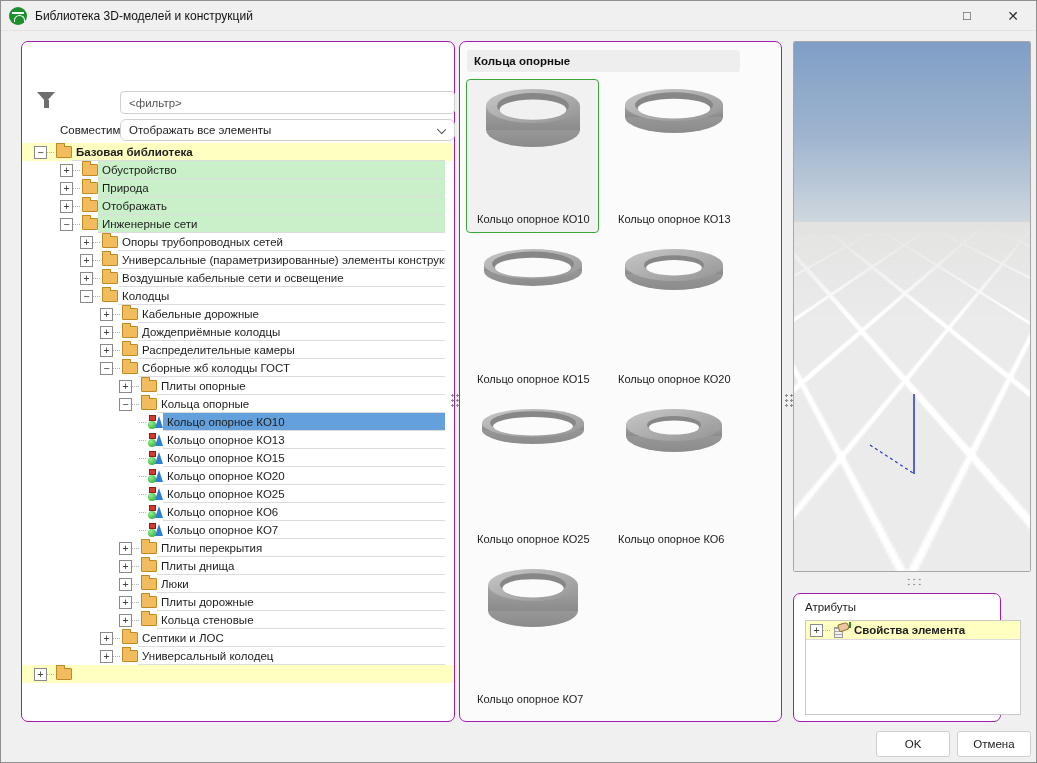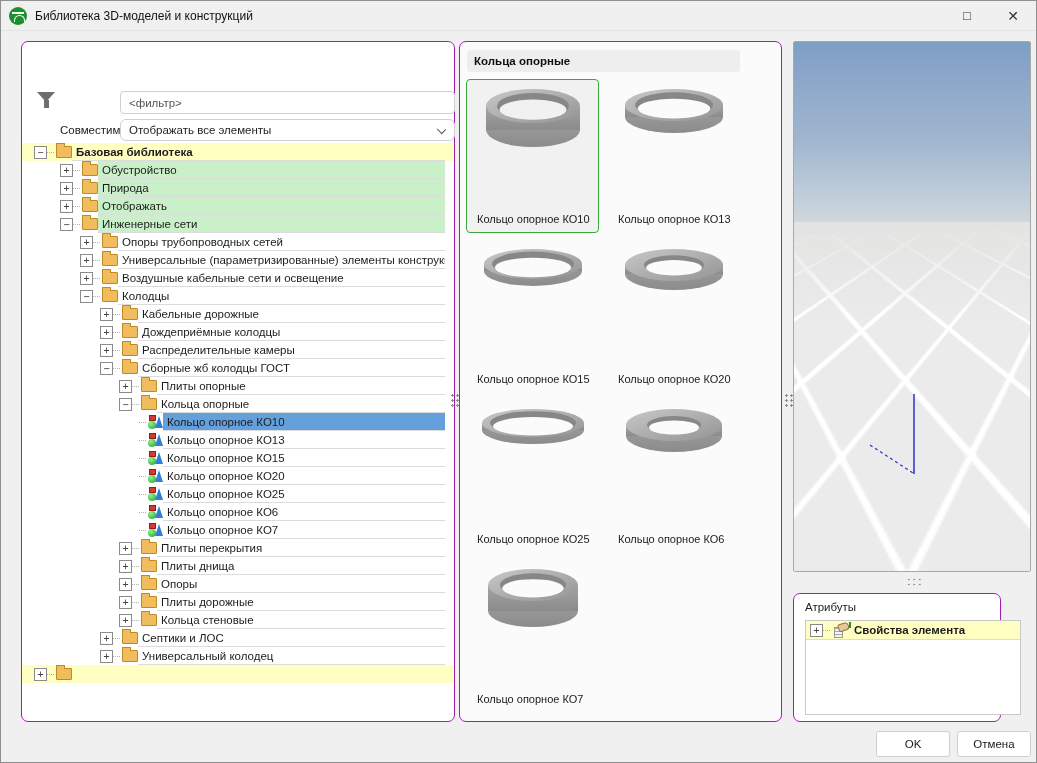--- a/index.html
+++ b/index.html
@@ -285,21 +285,21 @@
         <div class="tree-row" style="padding-left: 97px;">
           <span class="expander">+</span>
           <span class="dotline"></span>
           <span class="folder"></span>
           <span class="cell">Плиты днища</span>
         </div>
         <div class="tree-row" style="padding-left: 97px;">
           <span class="expander">+</span>
           <span class="dotline"></span>
           <span class="folder"></span>
-          <span class="cell">Опоры</span>
+          <span class="cell">Люки</span>
         </div>
         <div class="tree-row" style="padding-left: 97px;">
           <span class="expander">+</span>
           <span class="dotline"></span>
           <span class="folder"></span>
           <span class="cell">Плиты дорожные</span>
         </div>
         <div class="tree-row" style="padding-left: 97px;">
           <span class="expander">+</span>
           <span class="dotline"></span>

